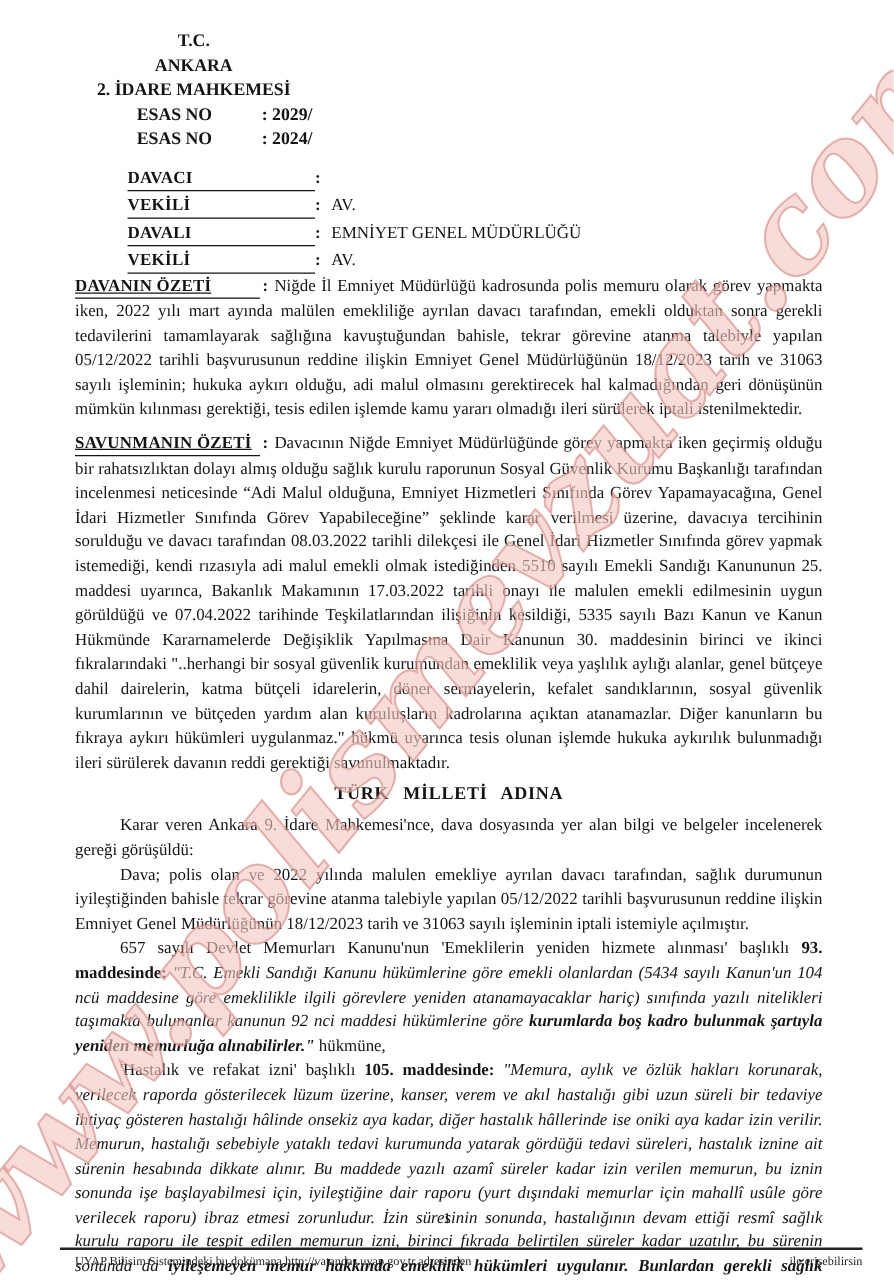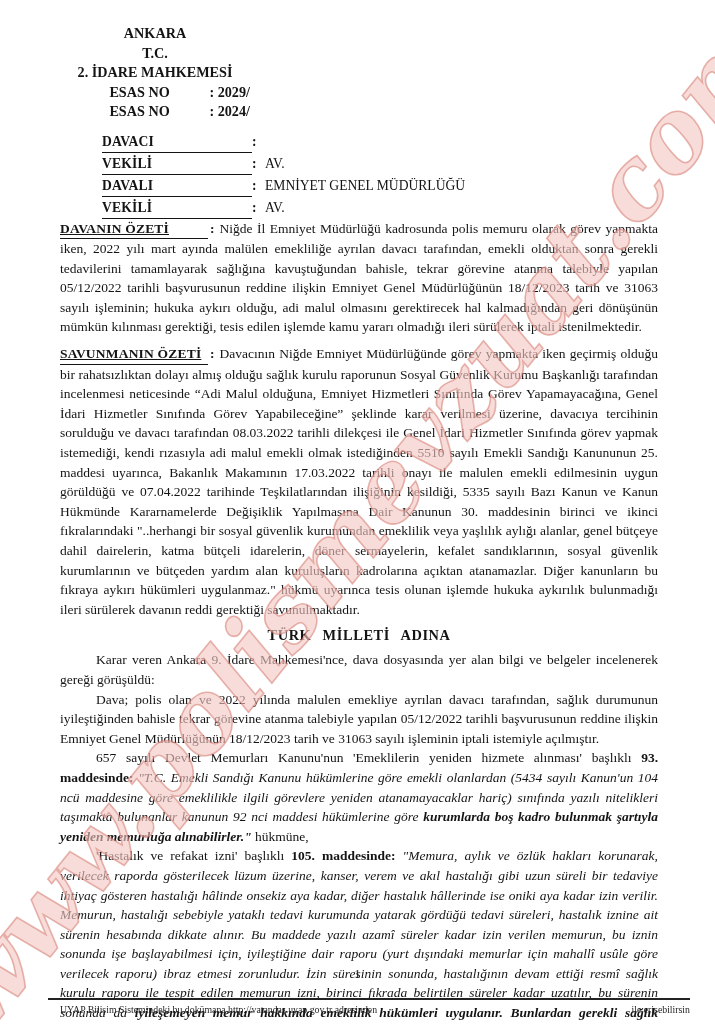--- a/index.html
+++ b/index.html
@@ -82,22 +82,22 @@
 </head>
 <body>
 
 <div class="page">
 
   <div class="watermark" style="color: rgba(242, 198, 193, 0.62); -webkit-text-stroke: 1.6px rgba(214, 122, 111, 0.55);">www.polismevzuat.com</div>
 
   <div class="content">
 
     <div class="court-header">
+      <div class="court-center">T.C.</div>
       <div class="court-center">ANKARA</div>
-      <div class="court-center">T.C.</div>
       <div class="court-center">2. İDARE MAHKEMESİ</div>
       <div class="case-no-row">
         <span class="case-no-label">ESAS NO</span>
         <span>: 2029/</span>
       </div>
       <div class="case-no-row">
         <span class="case-no-label">ESAS NO</span>
         <span>: 2024/</span>
       </div>
     </div>

